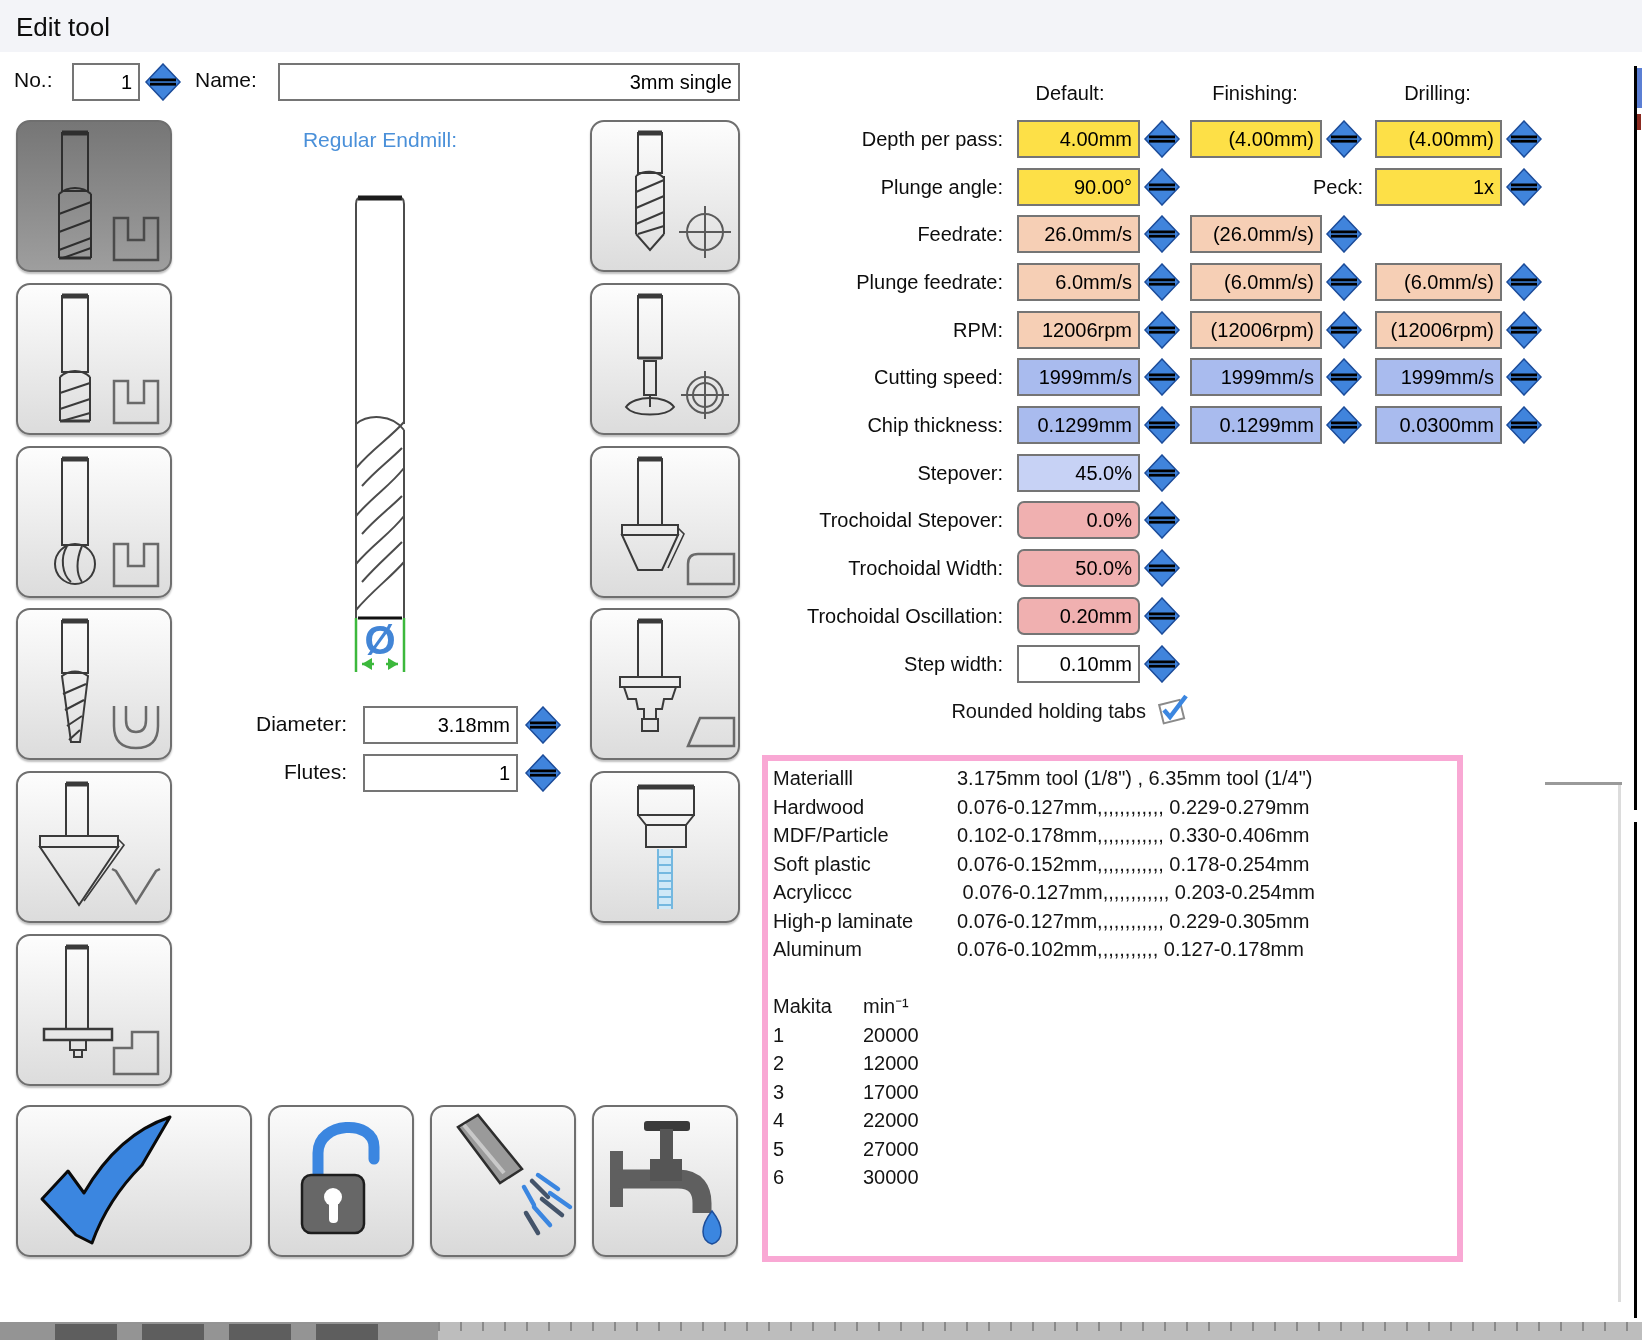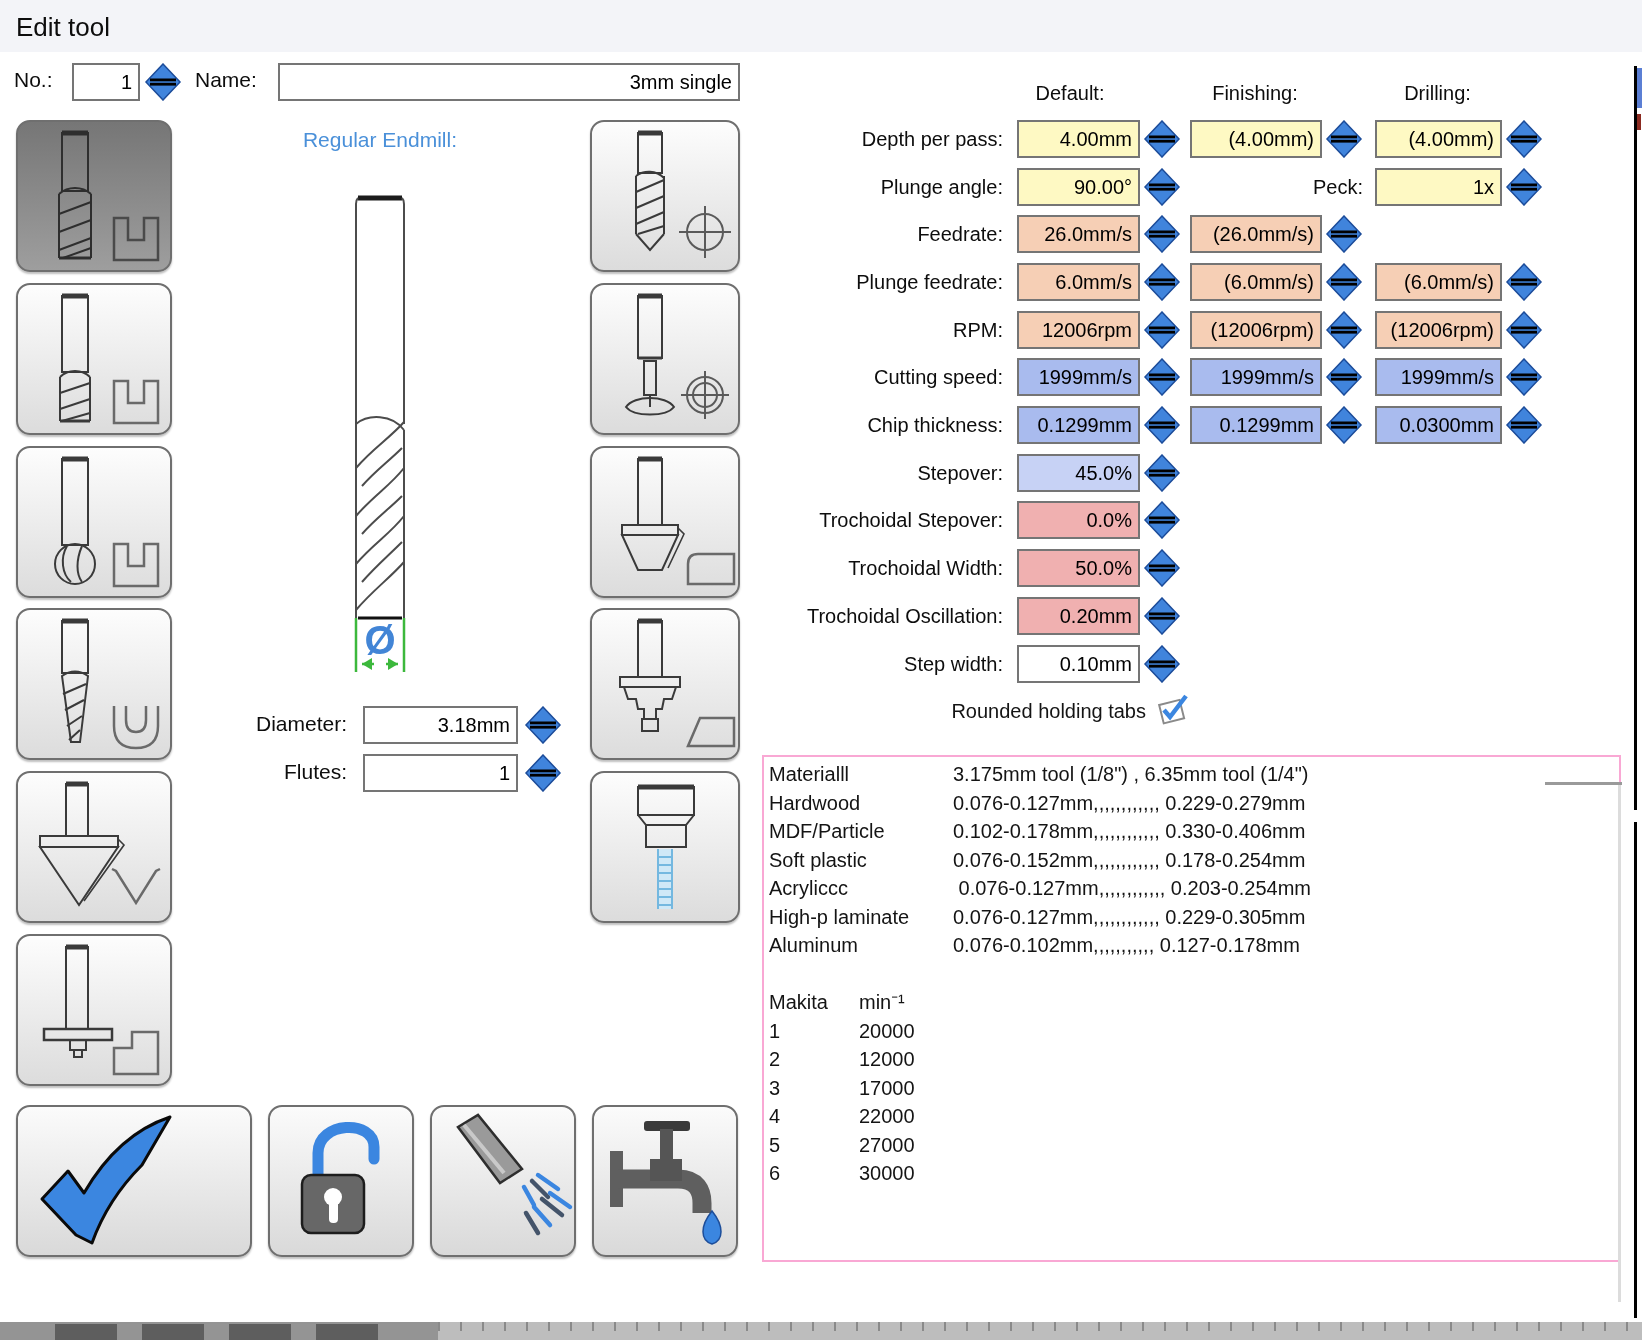--- a/index.html
+++ b/index.html
@@ -5,46 +5,46 @@
   html,body{margin:0;padding:0;background:#fff;}
   #stage{position:relative;width:1642px;height:1340px;background:#fff;overflow:hidden;
          font-family:"Liberation Sans",sans-serif;color:#141414;}
   .abs{position:absolute;}
   
   #titlebar{left:0;top:0;width:1642px;height:52px;background:#f3f4f8;}
   #titlebar .t{position:absolute;left:16px;top:12px;font-size:26px;color:#0d0d0d;}
   
   .field{border:2px solid #757575;background:#fff;display:flex;align-items:center;
          justify-content:flex-end;padding:0 6px;font-size:20px;color:#000;box-sizing:border-box;height:38px;}
-  .green{background:#fef9c3;}
+  .green{background:#fde047;}
   .salmon{background:#f6cfb5;}
   .blue{background:#a9bbee;}
   .lblue{background:#c7d2f5;}
-  .pink{background:#f0b0b0;}
+  .pink{background:#f0b0b0;border-radius:7px;}
   .white{background:#ffffff;}
   .spin{width:38px;height:38px;margin-left:3px;flex:0 0 auto;}
   
   .hlabel{font-size:21px;color:#0d0d0d;}
   
   .toolbtn{position:absolute;width:156px;height:152px;border:2px solid #6f6f6f;border-radius:14px;
            background:linear-gradient(180deg,#fdfdfd,#dcdcdc);box-sizing:border-box;
            box-shadow:0 2px 2px rgba(0,0,0,.25);}
   .toolbtn.sel{background:linear-gradient(180deg,#767676,#9e9e9e);}
   .toolbtn svg{position:absolute;left:0;top:0;}
   .rtool{width:150px;}
   
   .prow{position:absolute;left:770px;width:800px;height:38px;display:flex;align-items:center;}
   .plabel{width:233px;margin-right:14px;text-align:right;font-size:20px;color:#0d0d0d;flex:0 0 auto;}
   .f-def{width:123px;flex:0 0 auto;}
   .f-fin{width:132px;margin-left:9px;flex:0 0 auto;}
   .f-dril{width:127px;margin-left:12px;flex:0 0 auto;}
   .peck{width:182px;text-align:right;font-size:20px;color:#0d0d0d;flex:0 0 auto;}
   .colhead{position:absolute;top:82px;font-size:20px;color:#0d0d0d;text-align:center;}
   
-  #matbox{left:762px;top:755px;width:859px;height:507px;border:2px solid #f9a8d4;background:#fff;
+  #matbox{left:762px;top:755px;width:701px;height:507px;border:6px solid #f9a8d4;background:#fff;
           box-sizing:border-box;padding:3px 0 0 5px;overflow:hidden;}
   .mline{height:28.5px;display:flex;font-size:20px;white-space:pre;align-items:baseline;line-height:28.5px;}
   .mname{width:184px;flex:0 0 auto;}
   .mkname{width:90px;flex:0 0 auto;}
   
   .actbtn{position:absolute;top:1105px;height:152px;border:2px solid #6f6f6f;border-radius:14px;
           background:linear-gradient(180deg,#fbfbfb,#d9d9d9);box-sizing:border-box;
           box-shadow:0 2px 2px rgba(0,0,0,.25);}
   
   #strip-left{left:0;top:1322px;width:438px;height:18px;background:#949494;}

